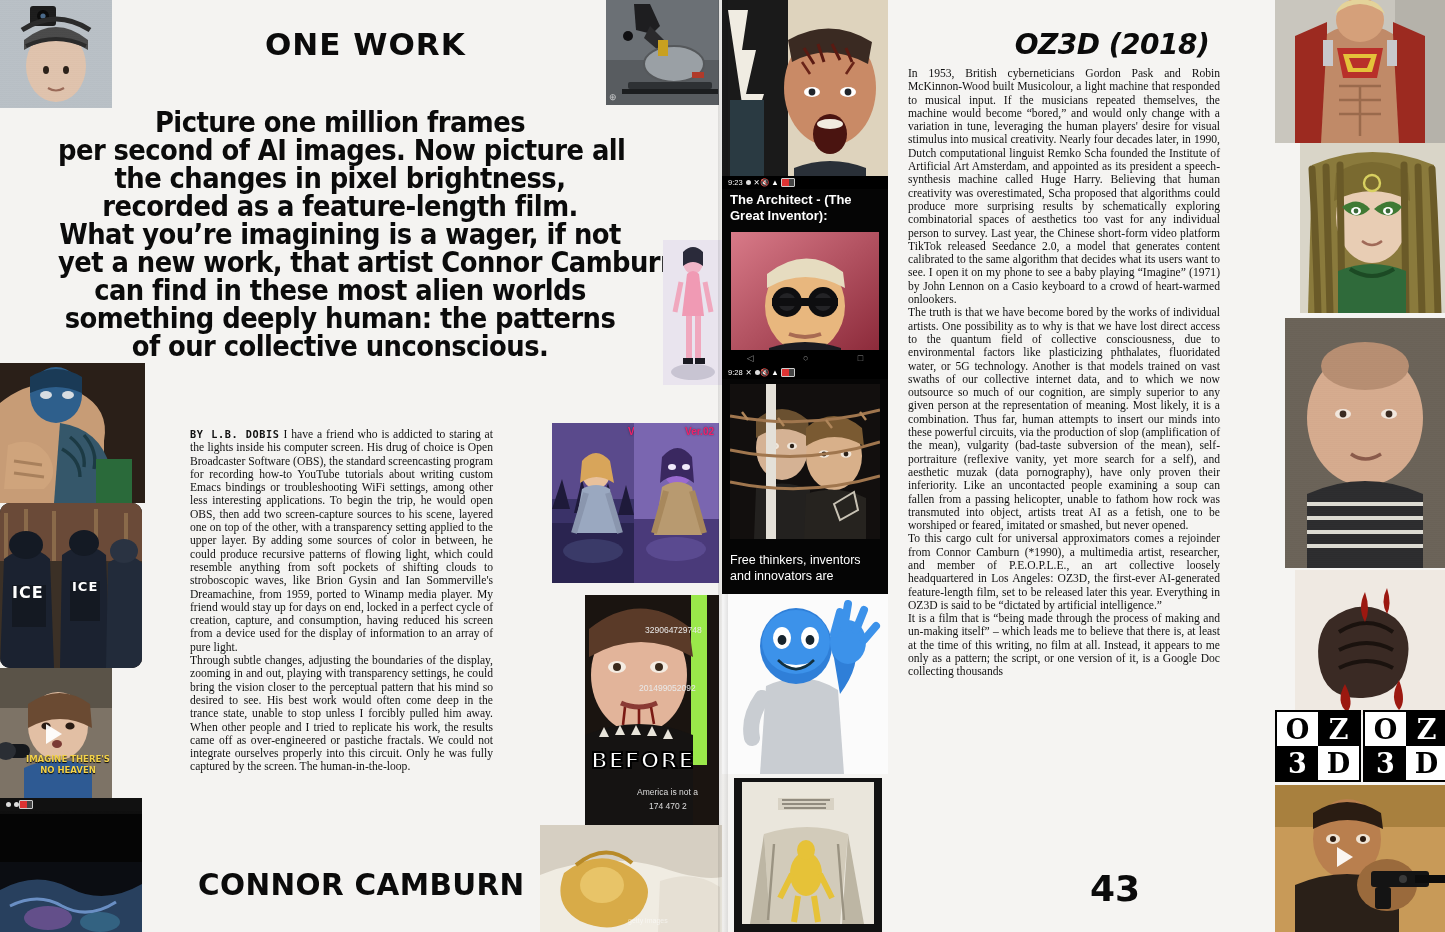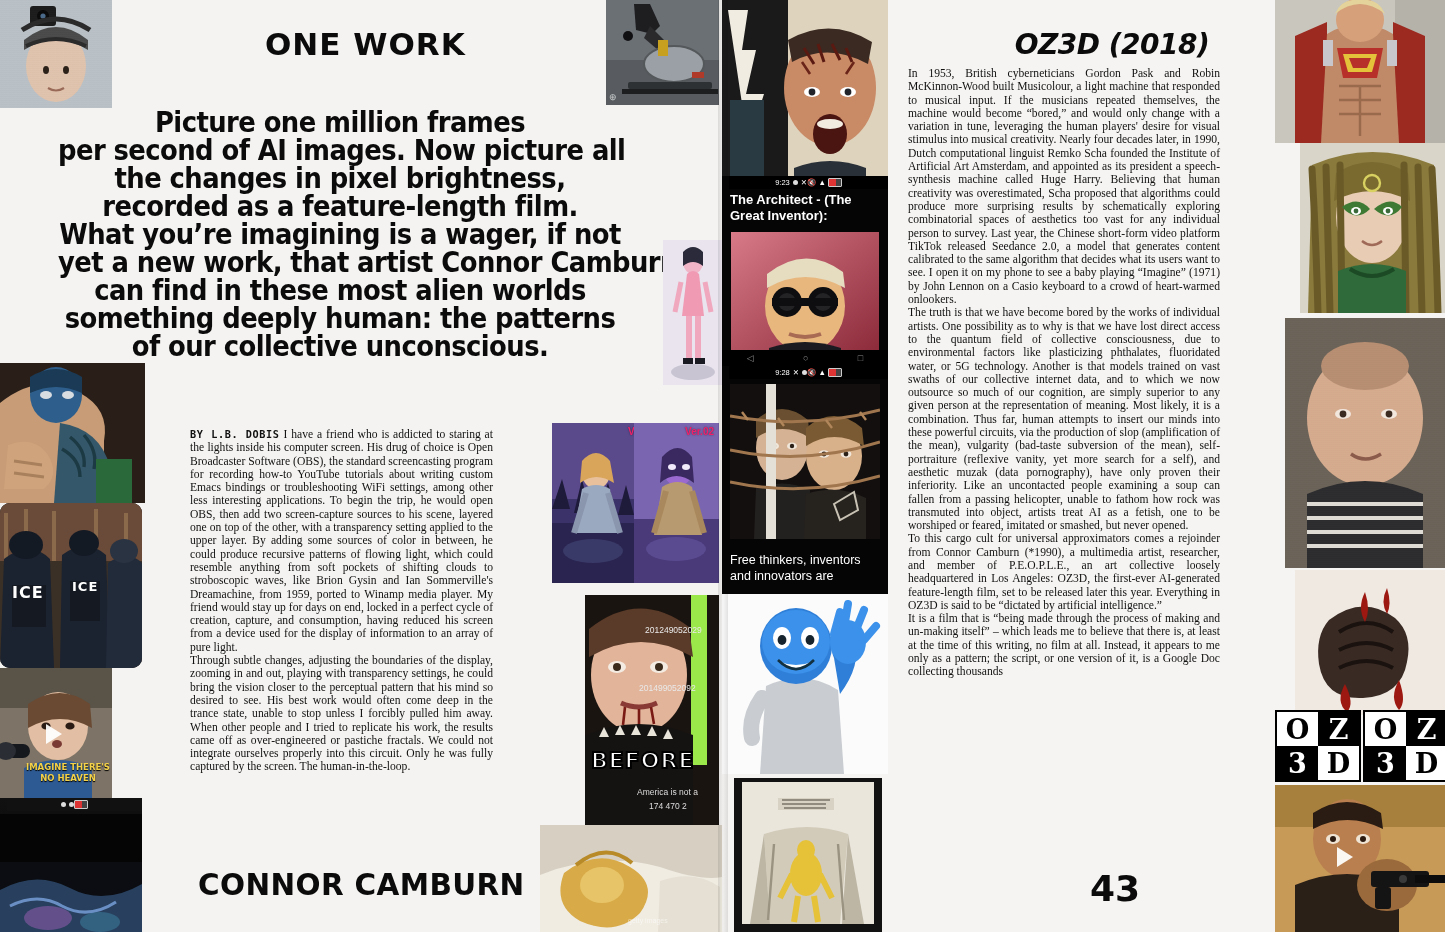--- a/index.html
+++ b/index.html
@@ -146,25 +146,24 @@
   .g-phone   { background: #050505; }
 
   .noise { position:absolute; inset:0; opacity:.18;
     background-image:
       repeating-linear-gradient(0deg, rgba(255,255,255,.05) 0 1px, rgba(0,0,0,.05) 1px 2px);
     pointer-events:none; }
 
   
   .statusbar {
     position: absolute; top:0; left:0; right:0; height:13px;
-    display:flex; align-items:center; justify-content:center;
-    padding: 0 17px; box-sizing:border-box;
+    display:flex; align-items:center; justify-content:flex-start;
+    padding: 0 6px; box-sizing:border-box;
     font-family:"Liberation Sans", sans-serif; font-size:7.5px; color:#fff;
     background:#000;
-    margin-left:7px;
   }
   .statusbar .left { display:flex; gap:3px; align-items:center; }
   .statusbar .right { display:flex; gap:2px; align-items:center; }
   .sbdot { width:5px;height:5px;border-radius:50%;background:#ddd;display:inline-block; }
   .battery { width:12px;height:7px;border:1px solid #ccc;border-radius:1px;
              position:relative;background:linear-gradient(90deg,#d33 60%,#444 60%); }
 
   .phone-title {
     position:absolute; left:8px; right:6px; top:16px;
     color:#fff; font-family:"Liberation Sans", sans-serif;
@@ -195,21 +194,21 @@
   }
   .ocr {
     position:absolute; font-family:"Liberation Sans",sans-serif;
     font-size:8.5px; color:#e9e9e9; white-space:nowrap;
   }
   .ice-word {
     position:absolute; font-family:"DejaVu Sans",sans-serif;
     font-weight:bold; color:#fff; font-size:16px; letter-spacing:1px;
   }
   .imagine-cap {
-    position:absolute; left:8px; bottom:24px; width:120px;
+    position:absolute; left:8px; bottom:32px; width:120px;
     font-family:"DejaVu Sans",sans-serif; font-weight:bold;
     font-size:8.5px; line-height:11px; color:#f3d24a; text-align:center;
     text-shadow:0 1px 1px #000;
   }
   .playbtn {
     position:absolute; width:0;height:0;
     border-left:16px solid rgba(255,255,255,.93);
     border-top:10px solid transparent;
     border-bottom:10px solid transparent;
   }
@@ -631,21 +630,21 @@
       <path d="M40 112 l-2 18 M54 114 l0 16 M66 112 l3 17" stroke="#7a1a14" stroke-width="2.6"></path>
       <path d="M0 140 q54 -22 108 0 l0 90 l-108 0z" fill="#151312"></path>
       <g fill="#e8e4da">
         <path d="M14 142 l5 -10 l5 10z"></path>
           <path d="M30 140 l5 -10 l5 10z"></path>
         <path d="M46 140 l5 -10 l5 10z"></path>
           <path d="M62 141 l5 -10 l5 10z"></path>
         <path d="M78 144 l5 -10 l5 10z"></path>
       </g>
     </svg>
-    <div class="ocr" style="left:60px; top:30px;">201249052029</div>
+    <div class="ocr" style="left:60px; top:30px;">329064729748</div>
     <div class="ocr" style="left:54px; top:88px;">201499052092</div>
     <div class="before-word">BEFORE</div>
     <div class="ocr" style="left:52px; bottom:28px; color:#ddd;">America is not a</div>
     <div class="ocr" style="left:64px; bottom:14px; color:#ddd;">174 470 2</div>
   </div>
 
   <div class="ph g-mascot" style="left:722px; top:594px; width:166px; height:180px;">
     <svg width="166" height="180" viewBox="0 0 166 180" style="position:absolute;inset:0">
       <rect width="166" height="180" fill="#fbfbfb"></rect>
       <path d="M44 92 q38 -18 72 4 l6 84 l-84 0z" fill="#c9cdd2"></path>

